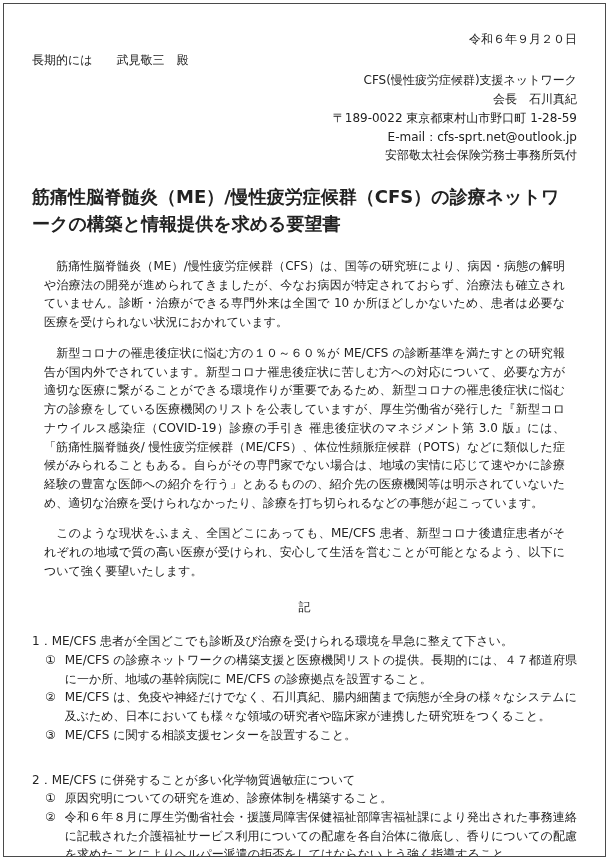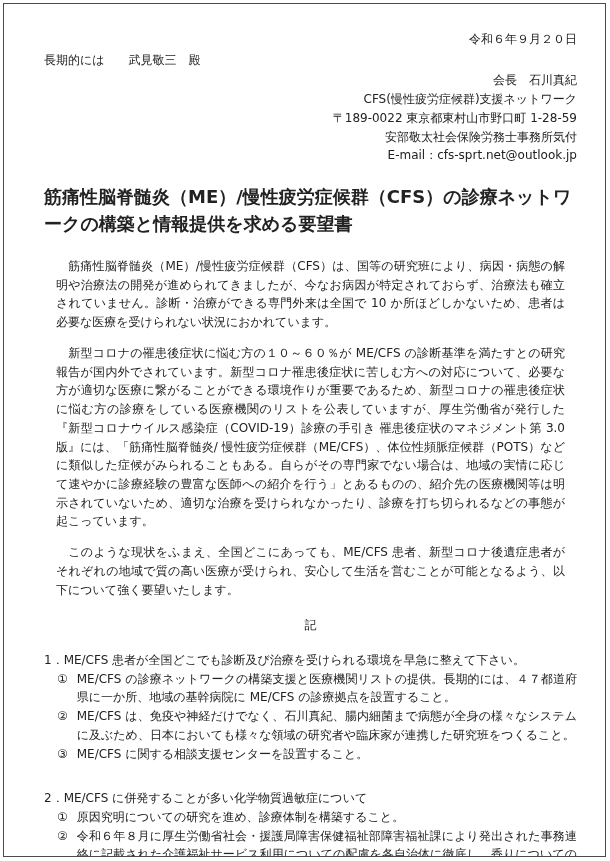--- a/index.html
+++ b/index.html
@@ -16,21 +16,21 @@
   }
   .page {
     position: absolute;
     left: 3px;
     top: 3px;
     width: 603px;
     height: 854px;
     box-sizing: border-box;
     background: #ffffff;
     border: 1px solid #4a4a4a;
-    padding: 26px 28px 20px 40px;
+    padding: 26px 28px 20px 28px;
     color: #222222;
     font-size: 12px;
     line-height: 1.56;
     overflow: hidden;
   }
   .date-line {
     text-align: right;
     margin: 0 0 2px 0;
   }
   .recipient-line {
@@ -91,25 +91,25 @@
 <body>
 
 <div class="canvas">
   <div class="page">
 
     <div class="date-line">令和６年９月２０日</div>
 
     <div class="recipient-line">長期的には　　武見敬三　殿</div>
 
     <div class="sender-block">
+      <div>CFS(慢性疲労症候群)支援ネットワーク</div>
       <div>会長　石川真紀</div>
-      <div>CFS(慢性疲労症候群)支援ネットワーク</div>
       <div>〒189-0022 東京都東村山市野口町 1-28-59</div>
+      <div>E-mail：cfs-sprt.net@outlook.jp</div>
       <div>安部敬太社会保険労務士事務所気付</div>
-      <div>E-mail：cfs-sprt.net@outlook.jp</div>
     </div>
 
     <div class="doc-title">筋痛性脳脊髄炎（ME）/慢性疲労症候群（CFS）の診療ネットワークの構築と情報提供を求める要望書</div>
 
     <p class="body-paragraph">　筋痛性脳脊髄炎（ME）/慢性疲労症候群（CFS）は、国等の研究班により、病因・病態の解明や治療法の開発が進められてきましたが、今なお病因が特定されておらず、治療法も確立されていません。診断・治療ができる専門外来は全国で 10 か所ほどしかないため、患者は必要な医療を受けられない状況におかれています。</p>
     <p class="body-paragraph">　新型コロナの罹患後症状に悩む方の１０～６０％が ME/CFS の診断基準を満たすとの研究報告が国内外でされています。新型コロナ罹患後症状に苦しむ方への対応について、必要な方が適切な医療に繋がることができる環境作りが重要であるため、新型コロナの罹患後症状に悩む方の診療をしている医療機関のリストを公表していますが、厚生労働省が発行した『新型コロナウイルス感染症（COVID-19）診療の手引き 罹患後症状のマネジメント第 3.0 版』には、「筋痛性脳脊髄炎/ 慢性疲労症候群（ME/CFS）、体位性頻脈症候群（POTS）などに類似した症候がみられることもある。自らがその専門家でない場合は、地域の実情に応じて速やかに診療経験の豊富な医師への紹介を行う」とあるものの、紹介先の医療機関等は明示されていないため、適切な治療を受けられなかったり、診療を打ち切られるなどの事態が起こっています。</p>
     <p class="body-paragraph">　このような現状をふまえ、全国どこにあっても、ME/CFS 患者、新型コロナ後遺症患者がそれぞれの地域で質の高い医療が受けられ、安心して生活を営むことが可能となるよう、以下について強く要望いたします。</p>
 
     <div class="ki-notation">記</div>
 

